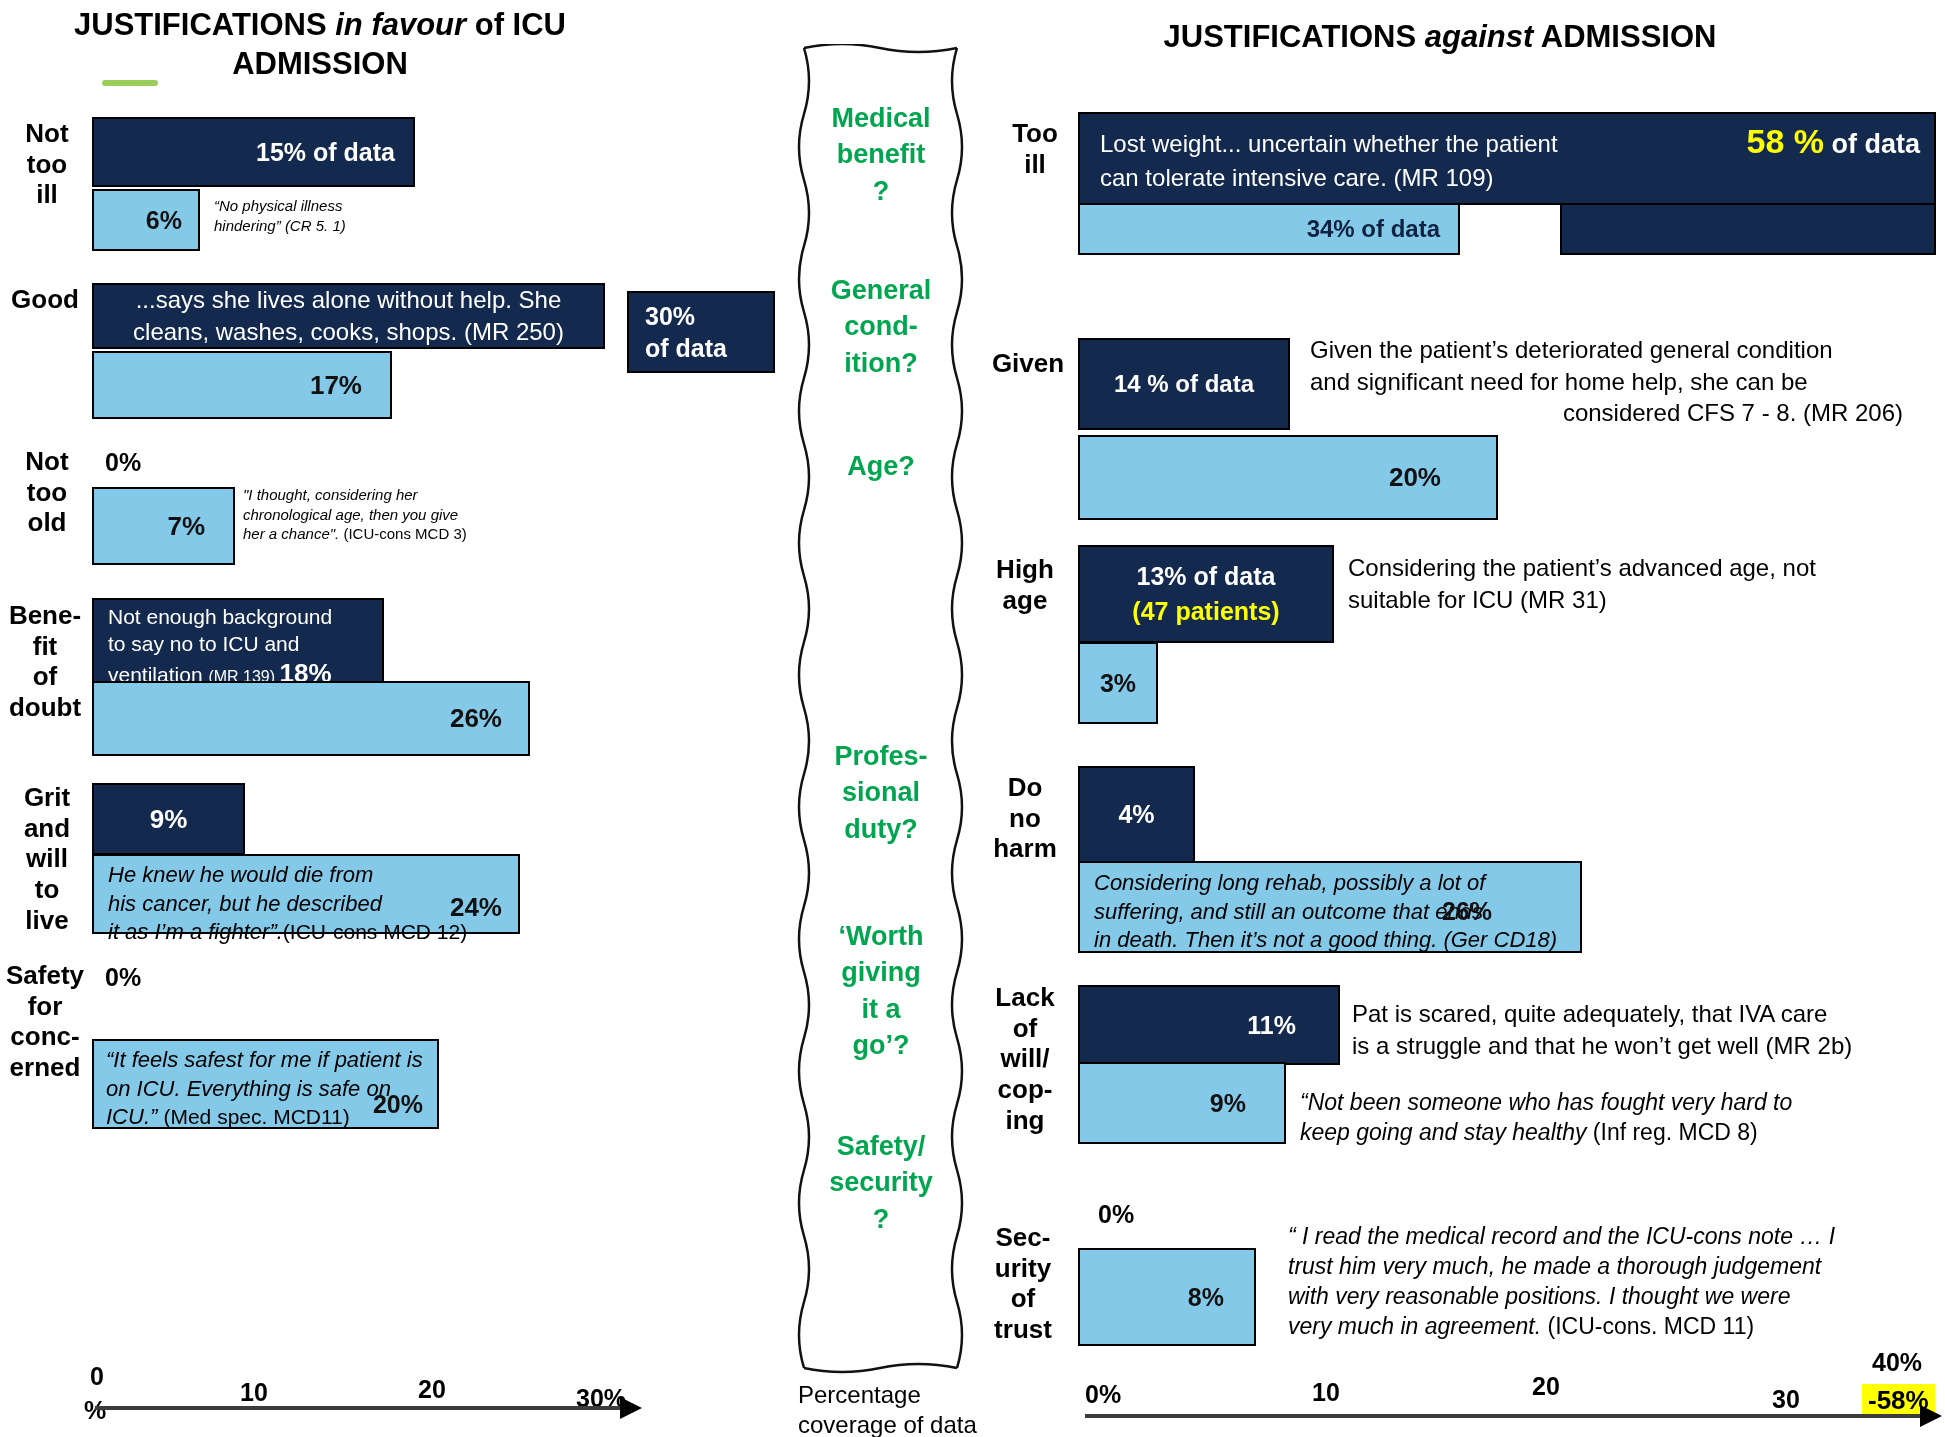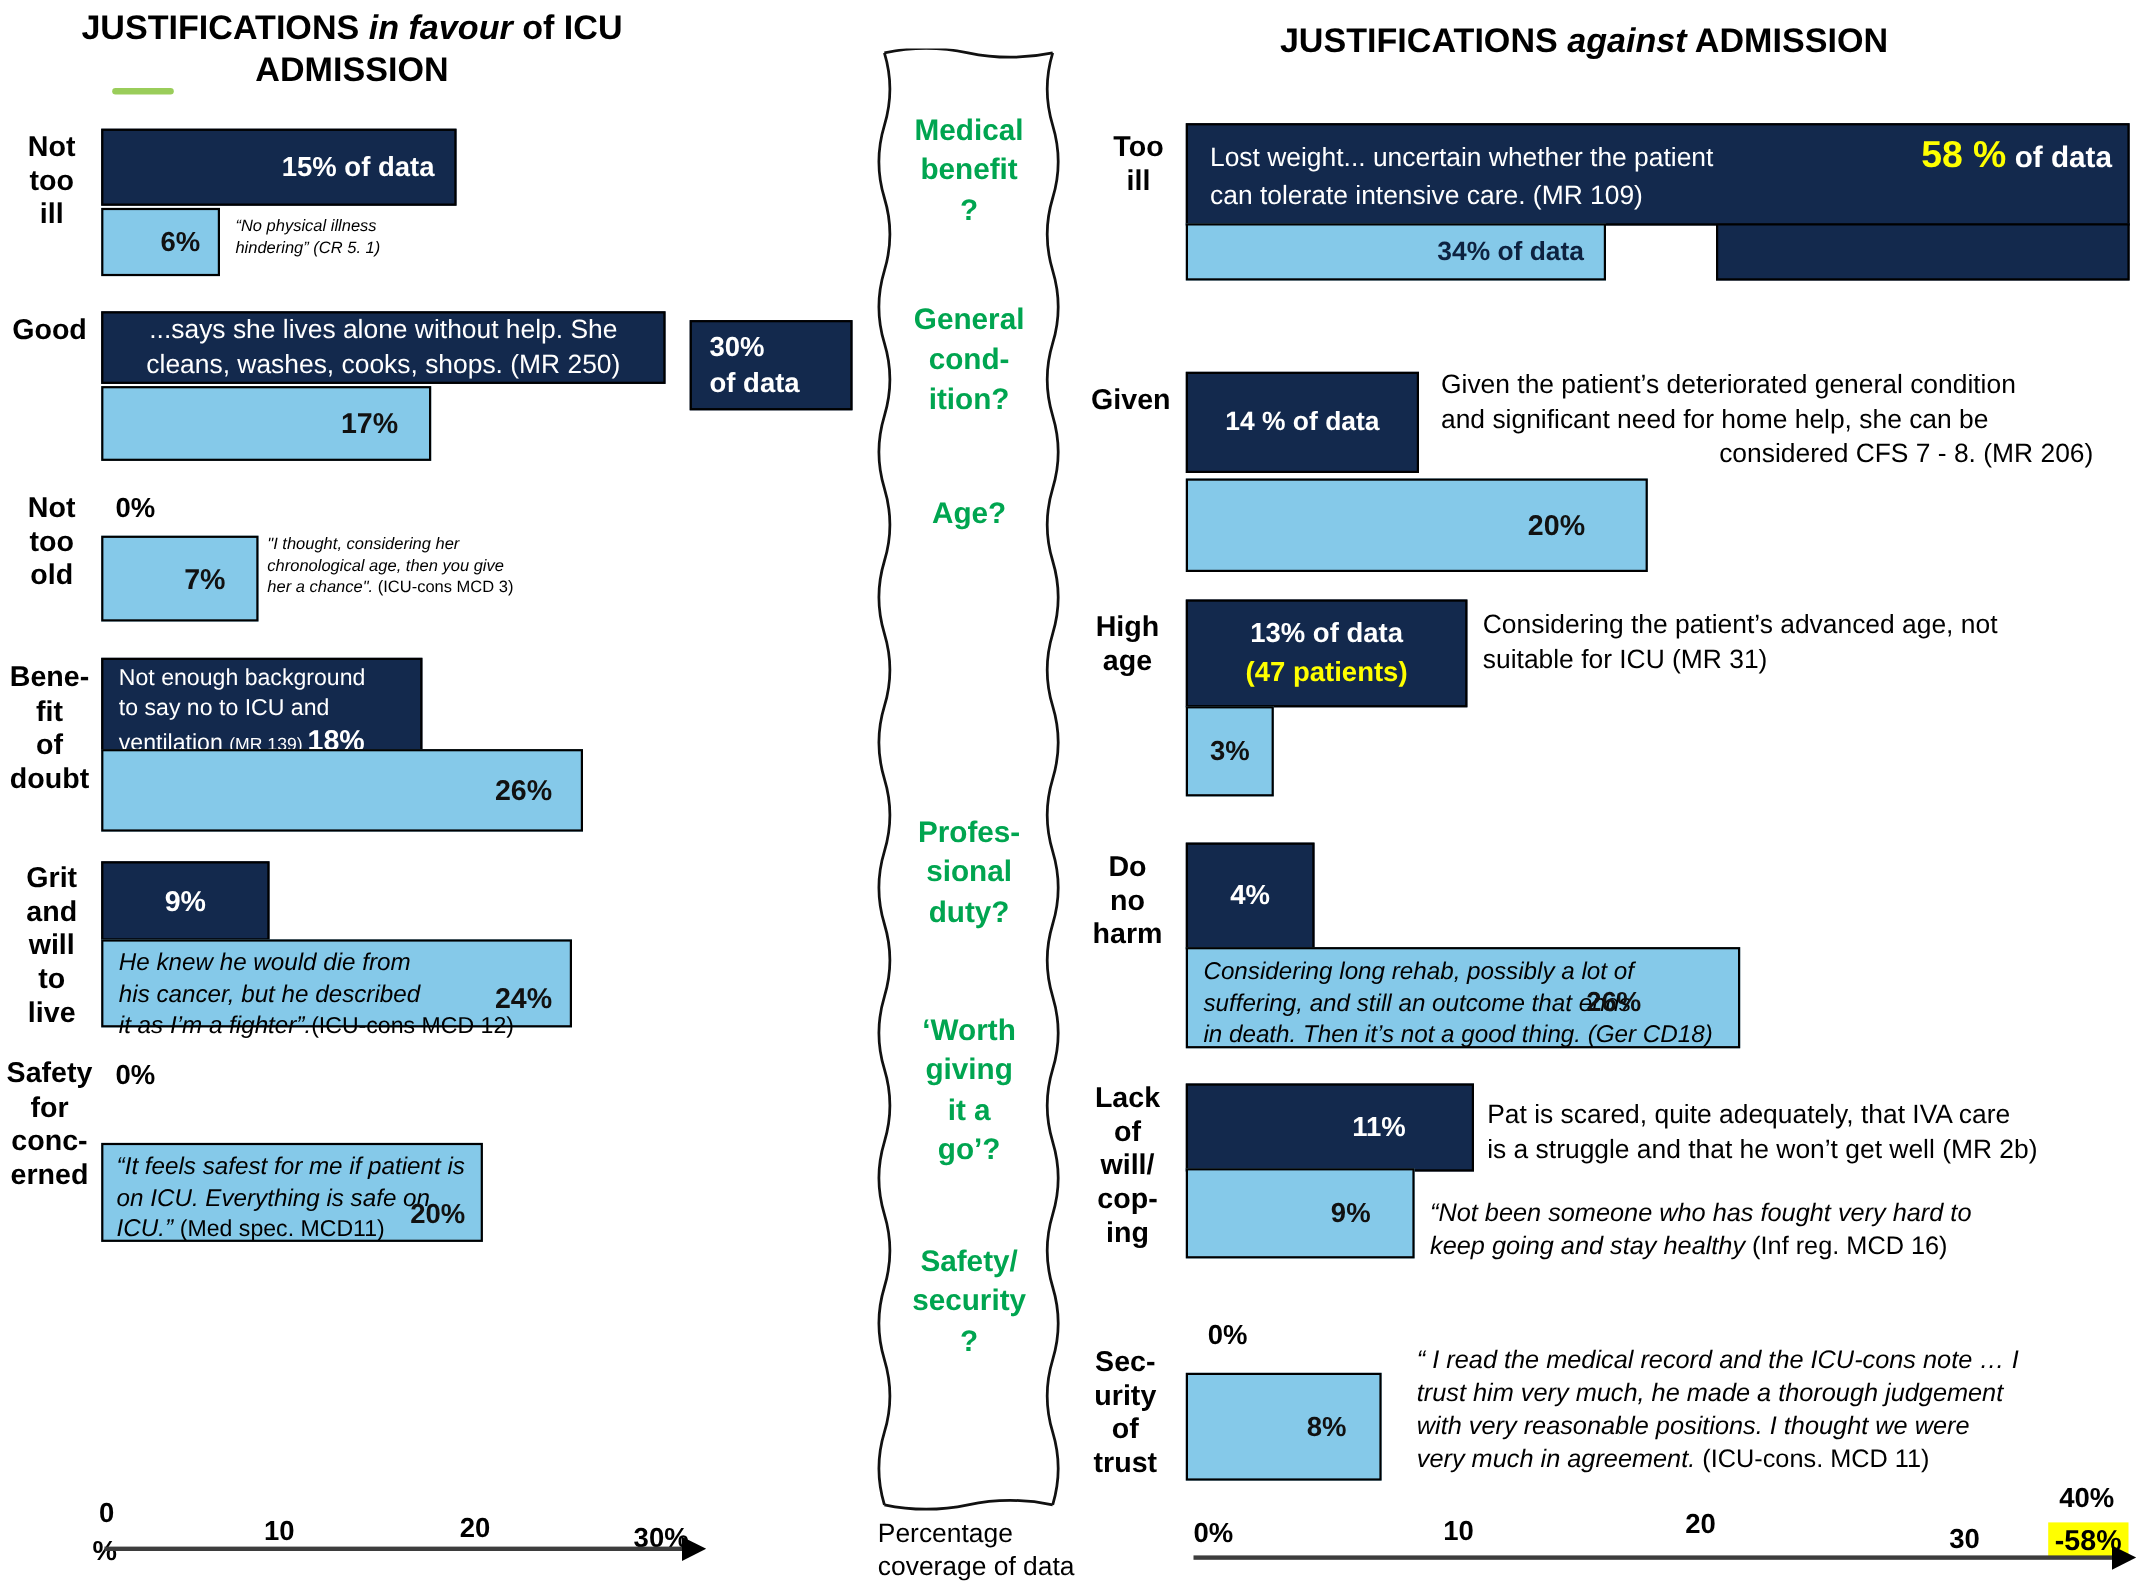--- a/index.html
+++ b/index.html
@@ -214,31 +214,31 @@
 suffering, and still an outcome that ends
 in death. Then it’s not a good thing. (Ger CD18)</div>
     <span class="pct" style="position:absolute;right:88px;top:34px;font-size:25px;">26%</span>
   </div>
 
   <div class="rowlabel" style="left:984px;top:982px;width:82px;">Lack
 of
 will/
 cop-
 ing</div>
-  <div class="bar dark je" style="left:1078px;top:985px;width:262px;height:80px;padding-right:60px;">
+  <div class="bar dark je" style="left:1078px;top:985px;width:262px;height:80px;padding-right:42px;">
     <span class="pct" style="font-size:25px;">11%</span>
   </div>
   <div class="sidetext pre" style="left:1352px;top:998px;width:620px;">Pat is scared, quite adequately, that IVA care
 is a struggle and that he won’t get well (MR 2b)</div>
   <div class="bar light je" style="left:1078px;top:1062px;width:208px;height:82px;padding-right:38px;">
     <span class="pct" style="font-size:25px;">9%</span>
   </div>
   <div class="quote" style="left:1300px;top:1088px;width:650px;font-size:23px;">
     <span class="pre">“Not been someone who has fought very hard to
-keep going and stay healthy </span><span class="cite">(Inf reg. MCD 16)</span>
+keep going and stay healthy </span><span class="cite">(Inf reg. MCD 8)</span>
   </div>
 
   <div class="rowlabel" style="left:980px;top:1222px;width:86px;">Sec-
 urity
 of
 trust</div>
   <div class="zero" style="left:1098px;top:1200px;">0%</div>
   <div class="bar light je" style="left:1078px;top:1248px;width:178px;height:98px;padding-right:30px;">
     <span class="pct" style="font-size:25px;">8%</span>
   </div>

